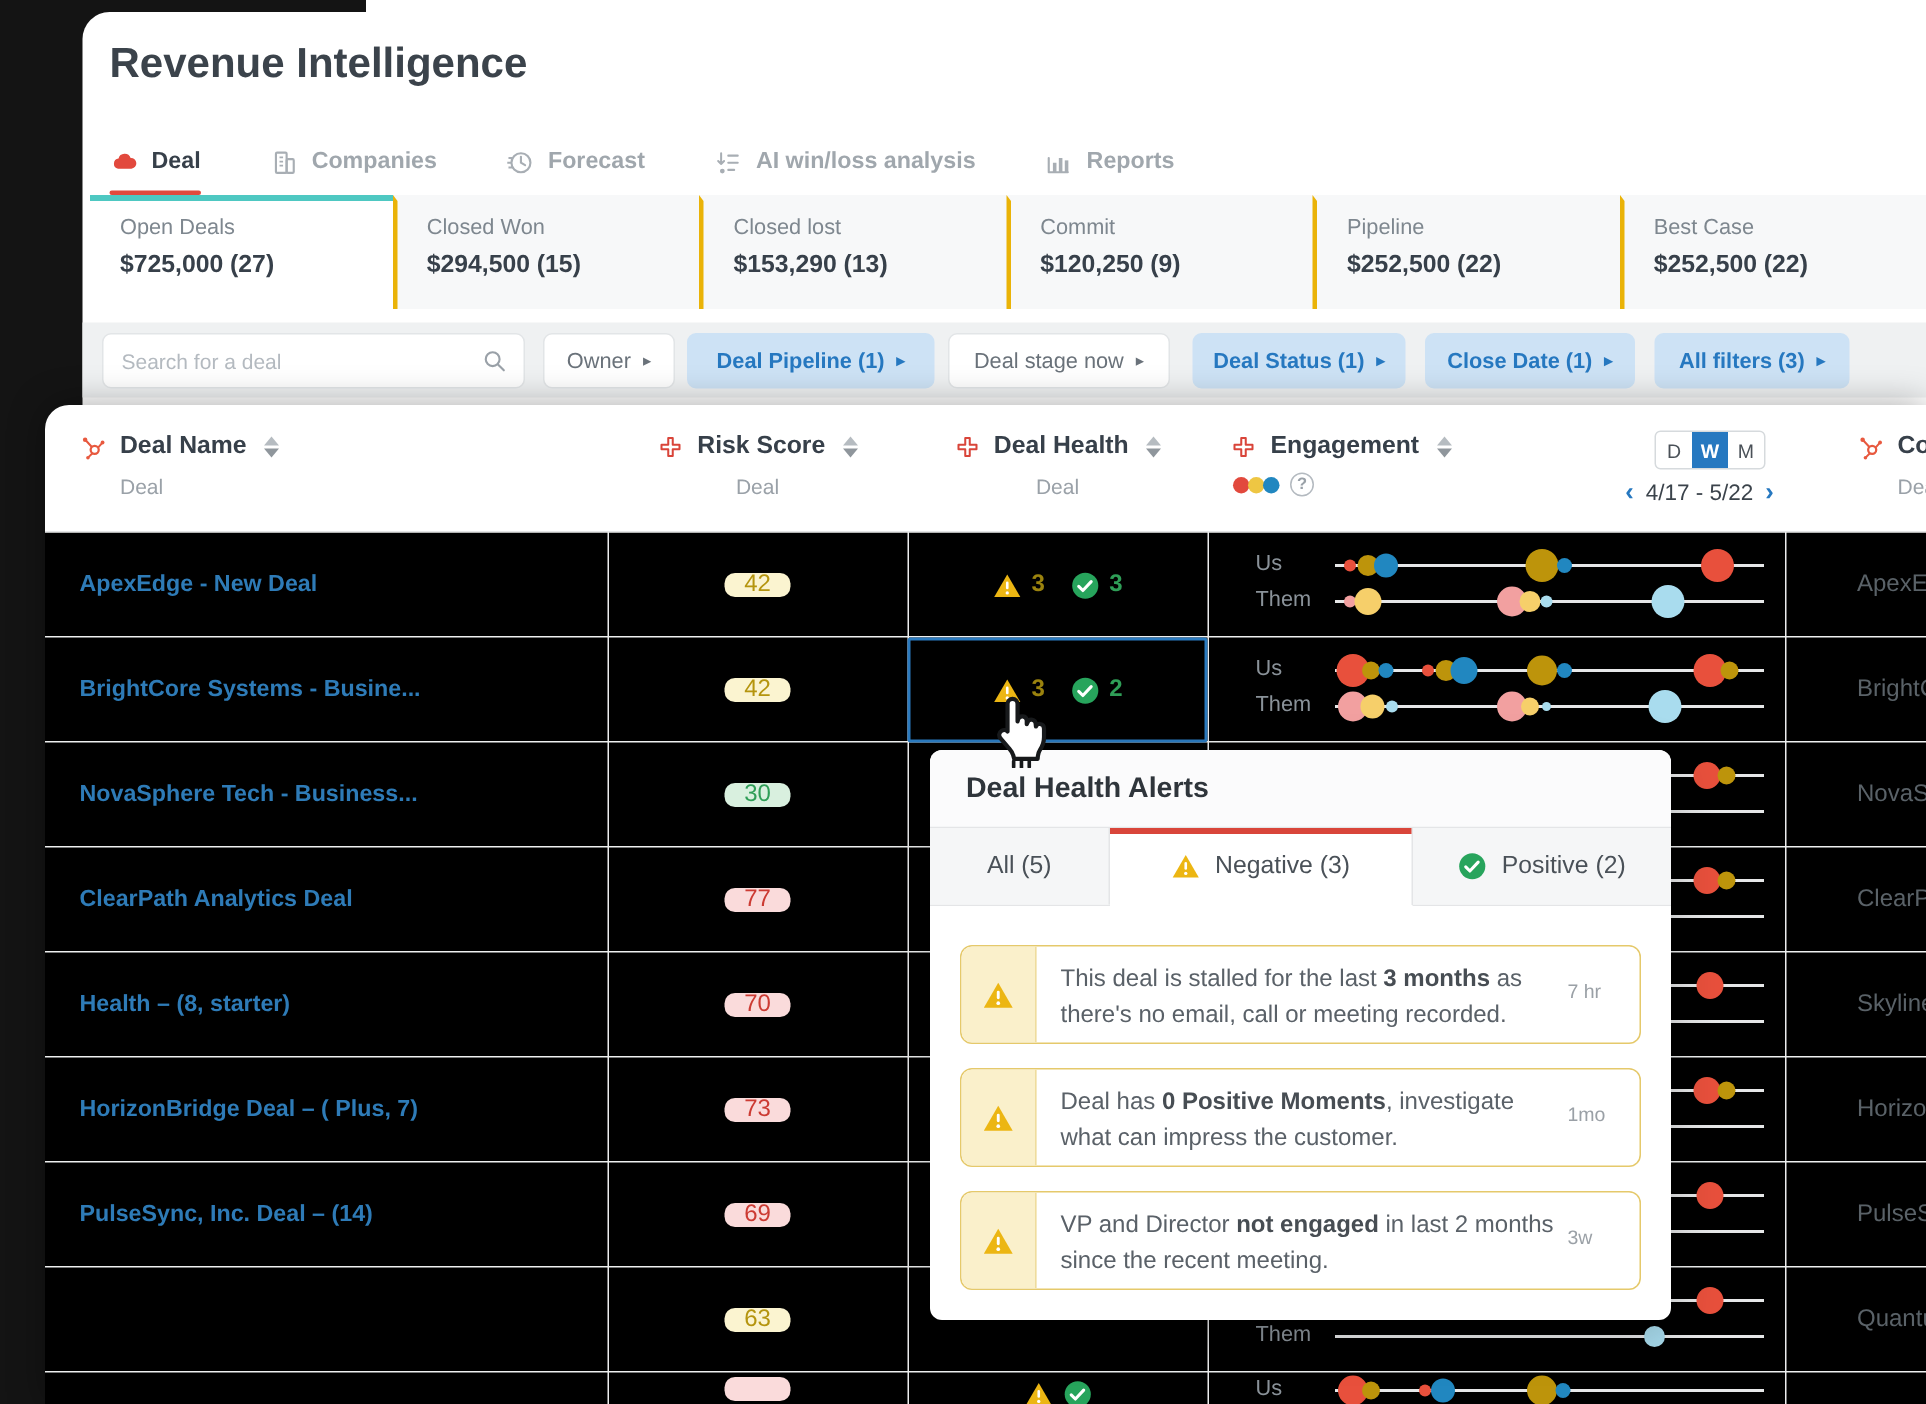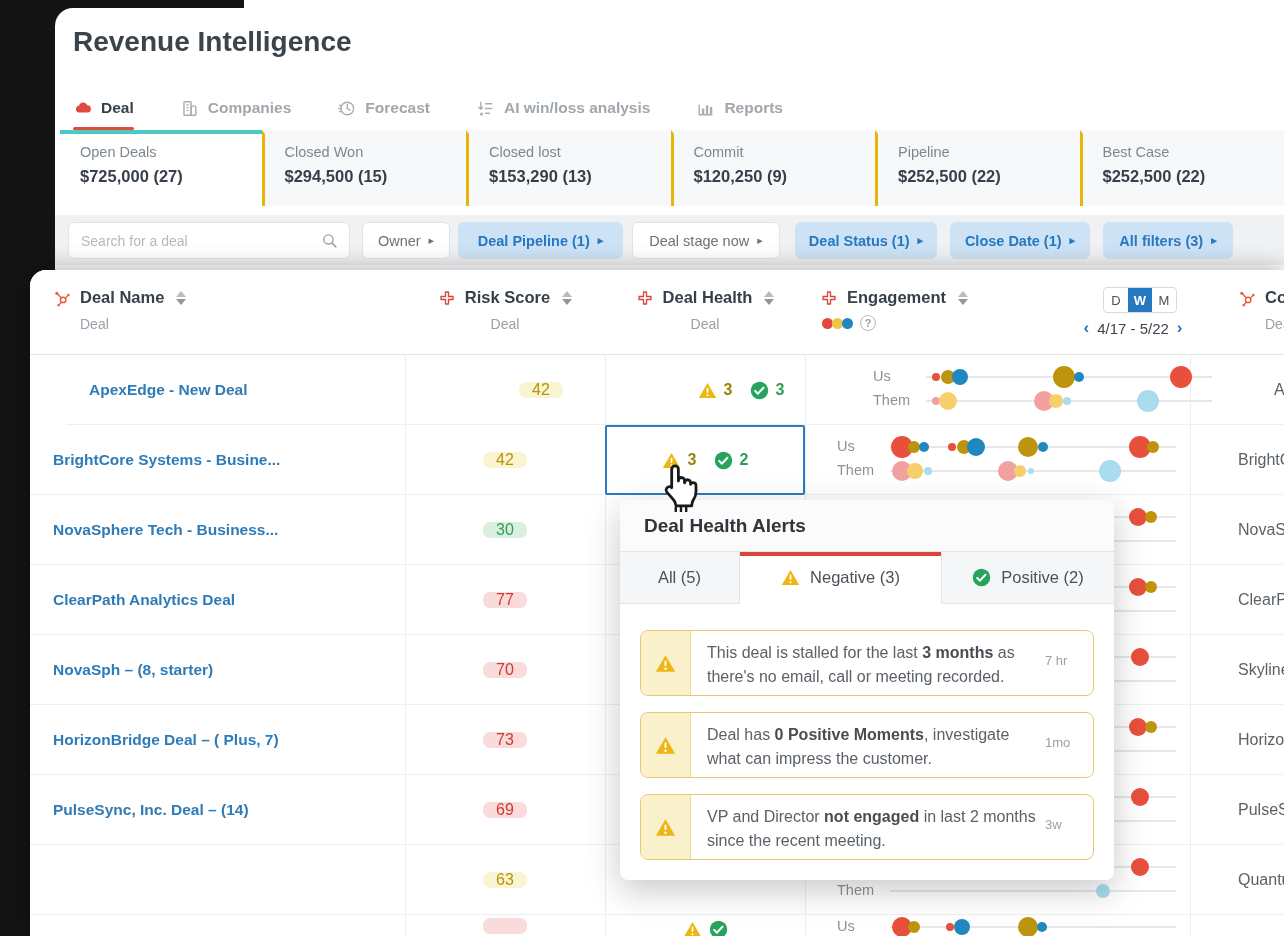--- a/index.html
+++ b/index.html
@@ -37,21 +37,21 @@
     font-family:"Liberation Sans",sans-serif; background:transparent; }
   .search-box input::placeholder { color:#b4bac0; }
   .search-box svg { width:17px; height:17px; margin-right:11px; flex:0 0 auto; }
   .fbtn { position:absolute; top:7px; height:37px; border-radius:6px; display:flex; align-items:center;
     justify-content:center; gap:8px; font-size:14.5px; background:#fff; color:#6a727a; border:1px solid #e2e5e7; }
   .fbtn .caret { font-size:11px; color:#6a727a; }
   .fbtn.on { background:#cde2f5; border-color:#cde2f5; color:#2678c0; font-weight:700; }
   .fbtn.on .caret { color:#2678c0; }
 
   
-  #table-panel { position:absolute; left:30px; top:270px; right:0; height:666px; background:#ffffff;
+  #table-panel { position:absolute; left:30px; top:270px; right:0; height:666px; background:#000000;
     border-radius:16px 0 0 0; overflow:hidden; box-shadow:0 0 24px rgba(0,0,0,.35); }
   .col-div { position:absolute; top:0; bottom:0; width:1px; background:#ededee; }
   .thead { position:absolute; left:0; top:0; right:0; height:85px; border-bottom:1px solid #e4e5e6; background:#fff; }
   .hcell { position:absolute; top:0; height:85px; }
   .hmain { display:flex; align-items:center; gap:9px; margin-top:18px; font-size:16.5px; font-weight:700; color:#37404a; }
   .hsub { font-size:14px; color:#9aa1a8; margin-top:9px; }
   .hcell svg.colicon { width:18px; height:18px; flex:0 0 auto; }
   .sorter { display:inline-flex; flex-direction:column; gap:2px; margin-left:3px; }
   .sorter i { width:0; height:0; border-left:5px solid transparent; border-right:5px solid transparent; }
   .sorter .up { border-bottom:6px solid #b6bcc1; }
@@ -330,21 +330,21 @@
               <circle cx="20.5" cy="8" r="1.7" fill="#e8593f"></circle>
               <circle cx="7.5" cy="21.5" r="1.6" fill="#e8593f"></circle>
             </svg>
           <span>Comp</span>
         </div>
         <div class="hsub" style="margin-left:27px;">Deal</div>
       </div>
     </div>
 
     <div id="rows">
-        <div class="trow" style="top: 0px; margin-left: 36px;">
+        <div class="trow" style="top: 0px;">
           <div class="deal-link">ApexEdge - New Deal</div>
           <div class="risk-wrap">
             <span class="pill medium">42</span>
           </div>
           <div class="health-wrap">
             <svg viewBox="0 0 24 24">
               <path d="M12 2.5 23 21.5H1Z" fill="#ecb613"></path>
               <rect x="10.9" y="8.5" width="2.2" height="6.5" rx="1.1" fill="#fff"></rect>
               <circle cx="12" cy="18" r="1.4" fill="#fff"></circle>
             </svg>
@@ -445,21 +445,21 @@
             <span class="eng-lab" style="top: 13px;">Us</span>
             <div class="eng-line" style="top: 21px;"></div>
             <span class="eng-dot" style="height: 18px; width: 18px; left: 324px; top: 13px; background: rgb(232, 80, 60);"></span>
             <span class="eng-dot" style="height: 12px; width: 12px; left: 340px; top: 16px; background: rgb(189, 148, 11);"></span>
             <span class="eng-lab" style="top: 37px;">Them</span>
             <div class="eng-line" style="top: 45px;"></div>
           </div>
           <div class="comp-cell">ClearPath</div>
         </div>
         <div class="trow" style="top: 280px;">
-          <div class="deal-link">NovaSph – (8, starter)</div>
+          <div class="deal-link">Health – (8, starter)</div>
           <div class="risk-wrap">
             <span class="pill high">70</span>
           </div>
           <div class="health-wrap"></div>
           <div class="eng-cell">
             <span class="eng-lab" style="top: 13px;">Us</span>
             <div class="eng-line" style="top: 21px;"></div>
             <span class="eng-dot" style="height: 18px; width: 18px; left: 326px; top: 13px; background: rgb(232, 80, 60);"></span>
             <span class="eng-lab" style="top: 37px;">Them</span>
             <div class="eng-line" style="top: 45px;"></div>

